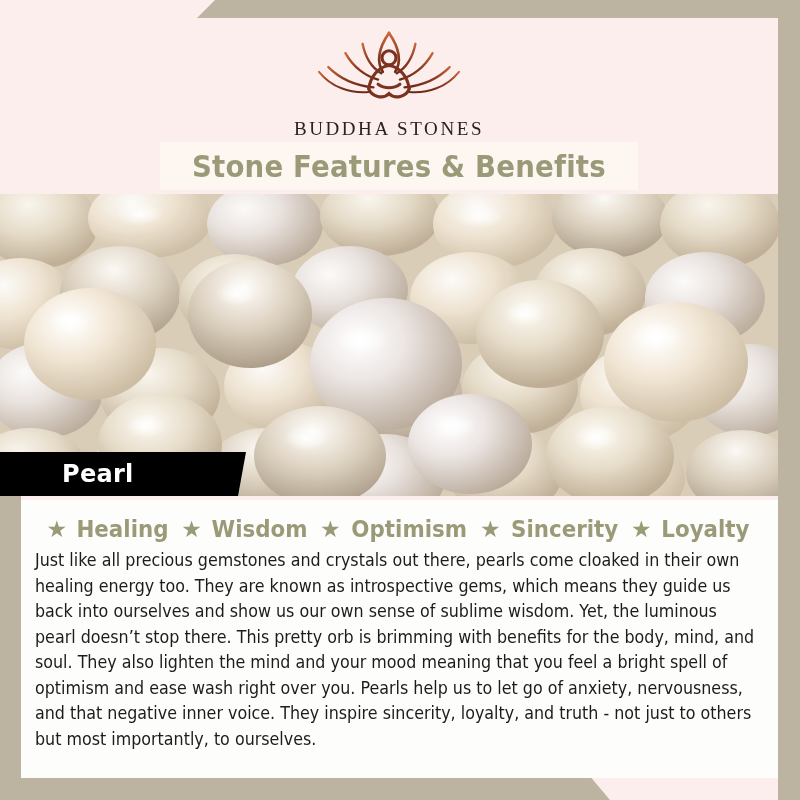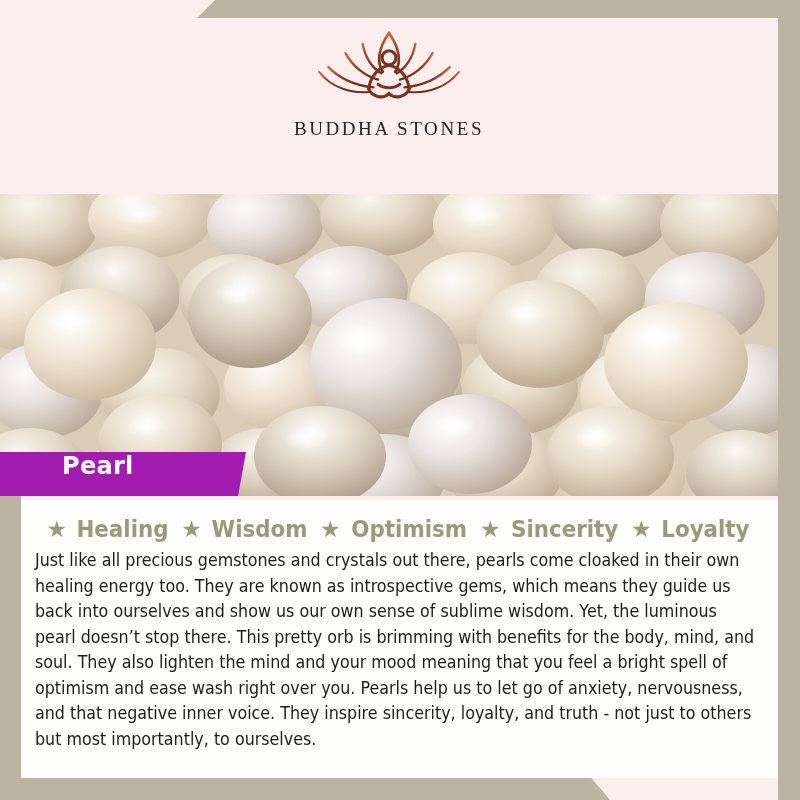--- a/index.html
+++ b/index.html
@@ -134,23 +134,24 @@
   }
   .photo svg { display: block; width: 100%; height: 100%; }
 
   
   .stone-band {
     position: absolute;
     left: 0;
     top: 452px;
     width: 246px;
     height: 44px;
-    background: #a21caf;
+    background: #000000;
     z-index: 6;
     display: flex;
+    align-items: center;
     clip-path: polygon(0 0, 246px 0, 238px 44px, 0 44px);
   }
   .stone-band-label {
     font-family: "DejaVu Sans", sans-serif;
     font-weight: bold;
     font-size: 24px;
     color: #ffffff;
     margin-left: 62px;
     letter-spacing: 0.3px;
   }
@@ -248,20 +249,23 @@
         <circle cx="100" cy="46" r="9"></circle>
         <path d="M100 56 C 86 58, 76 70, 74 86"></path>
         <path d="M100 56 C 114 58, 124 70, 126 86"></path>
         <path d="M74 86 C 78 96, 92 100, 100 92 C 108 100, 122 96, 126 86"></path>
         <path d="M86 80 C 94 86, 106 86, 114 80"></path>
       </g>
     </svg>
     <div class="logo-wordmark">BUDDHA STONES</div>
   </div>
 
+  <div class="title-band">
+    <div class="title-text">Stone Features &amp; Benefits</div>
+  </div>
 
   <div class="photo">
     <svg viewBox="0 0 778 302" preserveAspectRatio="xMidYMid slice">
       <defs>
         <radialGradient id="p1" cx="35%" cy="30%" r="72%">
           <stop offset="0%" stop-color="#ffffff"></stop>
           <stop offset="45%" stop-color="#f2e7d6"></stop>
           <stop offset="100%" stop-color="#cdbda4"></stop>
         </radialGradient>
         <radialGradient id="p2" cx="40%" cy="28%" r="70%">

